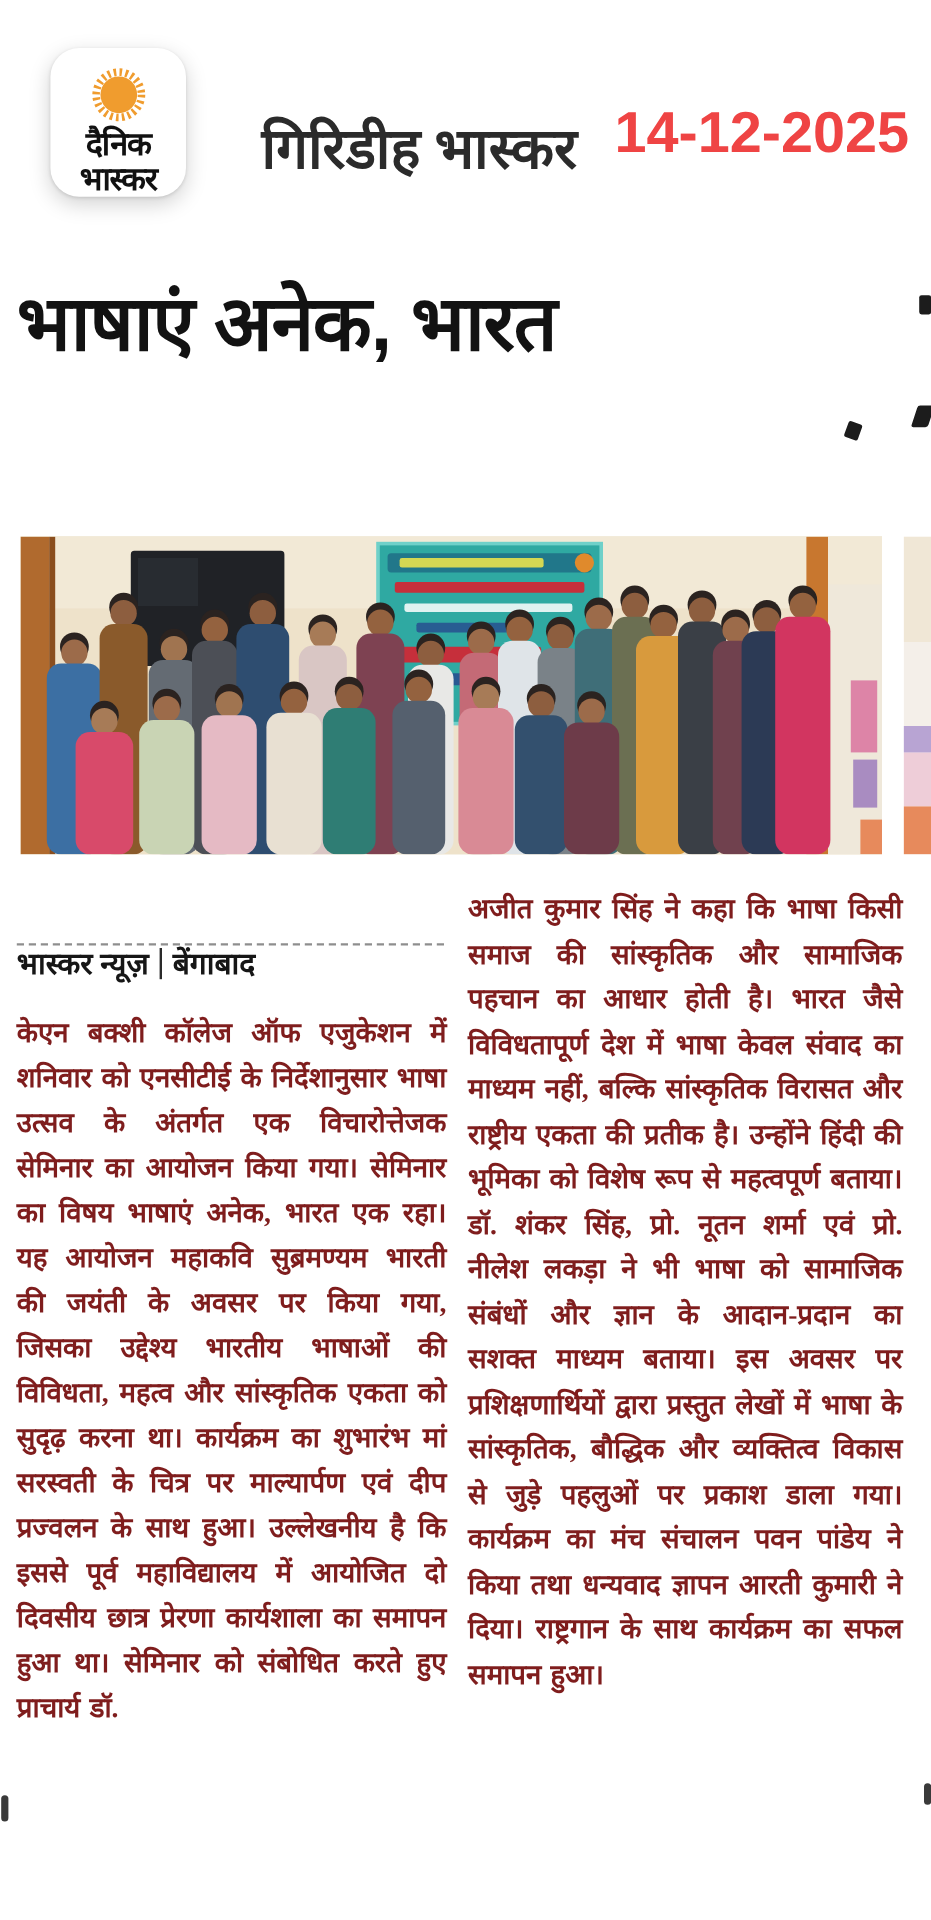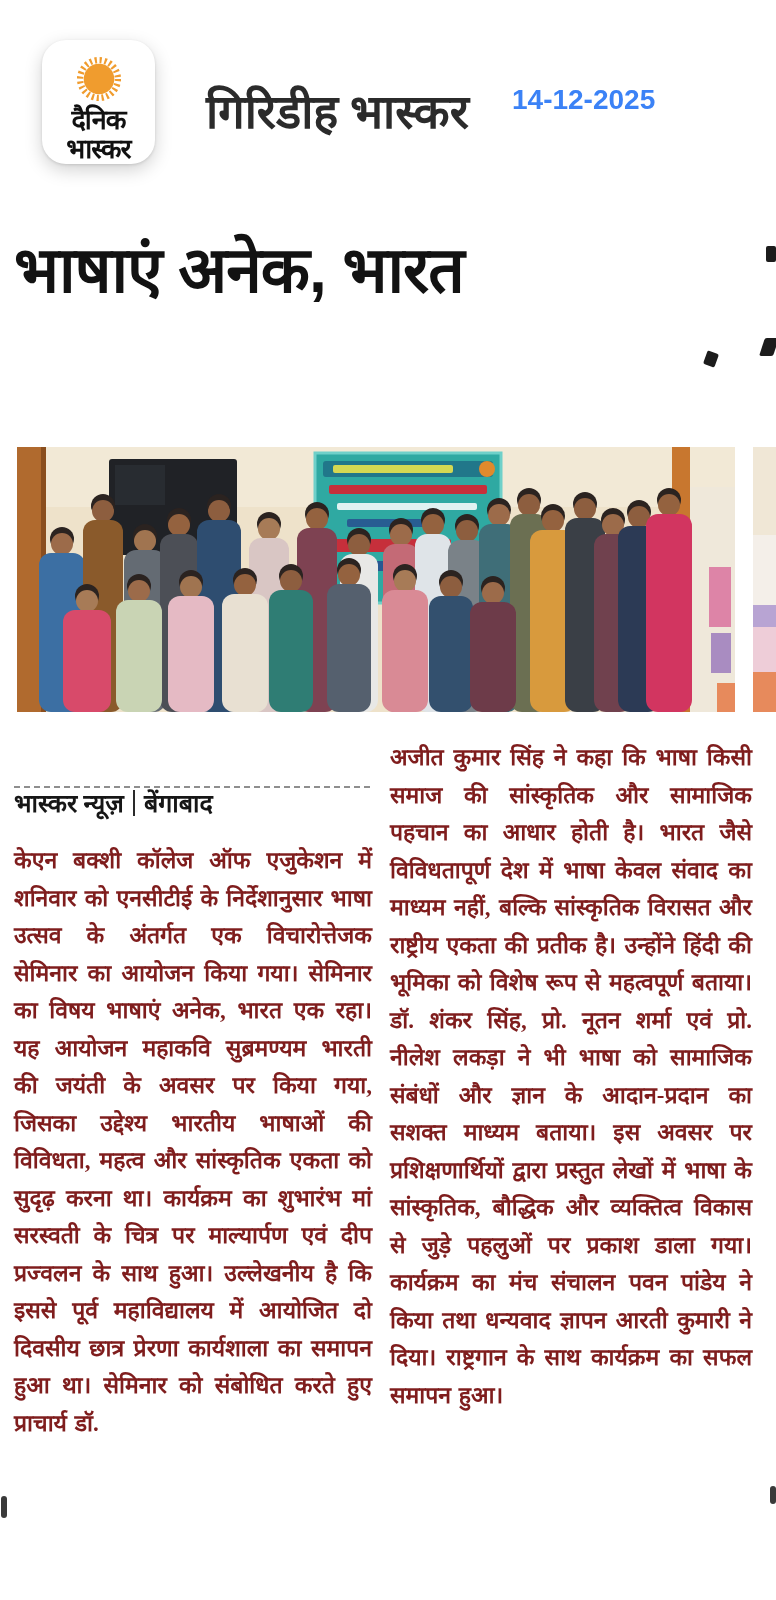--- a/index.html
+++ b/index.html
@@ -9,21 +9,21 @@
 
   
   .logo-card{left:42px;top:40px;width:113px;height:124px;background:#fff;border-radius:24px;
              box-shadow:0 6px 18px rgba(0,0,0,.18), 0 1px 3px rgba(0,0,0,.12);
              display:flex;flex-direction:column;align-items:center;justify-content:flex-end;}
   .sun{margin-top:12px;width:54px;height:54px;}
   .logo-text{text-align:center;font-weight:700;font-size:27px;line-height:29px;color:#111;
              font-family:"Liberation Serif","DejaVu Serif",serif;letter-spacing:-1px;}
   .masthead{left:206px;top:78px;font-size:47px;font-weight:700;color:#2b2b2b;
             font-family:"Liberation Serif","DejaVu Serif",serif;white-space:nowrap;}
-  .edition-date{left:512px;top:84px;font-size:28px;font-weight:700;color:#3b82f6;white-space:nowrap;}
+  .edition-date{left:512px;top:84px;font-size:48px;font-weight:700;color:#ef4444;white-space:nowrap;}
 
   
   .headline{left:14px;top:222px;width:730px;font-size:64px;line-height:96px;font-weight:700;
             color:#121212;font-family:Liberation Sans, sans-serif;letter-spacing:-1px;}
 
   
   .edge-mark{background:#1c1c1c;border-radius:2px;}
 
   
   .photo{left:17px;top:447px;width:718px;height:265px;overflow:hidden;background:#ece0c8;margin:0;}
@@ -54,21 +54,21 @@
     <div class="abs logo-card">
       <svg class="sun" viewBox="0 0 60 60" aria-hidden="true">
         <circle cx="30" cy="30" r="17" fill="#f09c2e"></circle>
         <circle cx="30" cy="30" r="21" fill="none" stroke="#f09c2e" stroke-width="7" stroke-dasharray="2.4 3.1"></circle>
       </svg>
       <div class="logo-text">
         <div>दैनिक</div>
         <div>भास्कर</div>
       </div>
     </div>
-    <h1 class="abs masthead" style="margin:0">गिरिडीह भास्कर</h1>
+    <h1 class="abs masthead" style="margin:12px">गिरिडीह भास्कर</h1>
     <span class="abs edition-date">14-12-2025</span>
   </header>
 
   <h2 class="abs headline" style="margin:0"><span>भाषाएं अनेक, भारत</span><br></h2>
 
   <div class="abs edge-mark" style="left:766px;top:246px;width:10px;height:16px;"></div>
   <div class="abs edge-mark" style="left:762px;top:338px;width:14px;height:18px;transform:skewX(-18deg);"></div>
   <div class="abs edge-mark" style="left:705px;top:352px;width:12px;height:14px;transform:rotate(20deg);"></div>
 
   <figure class="abs photo">

